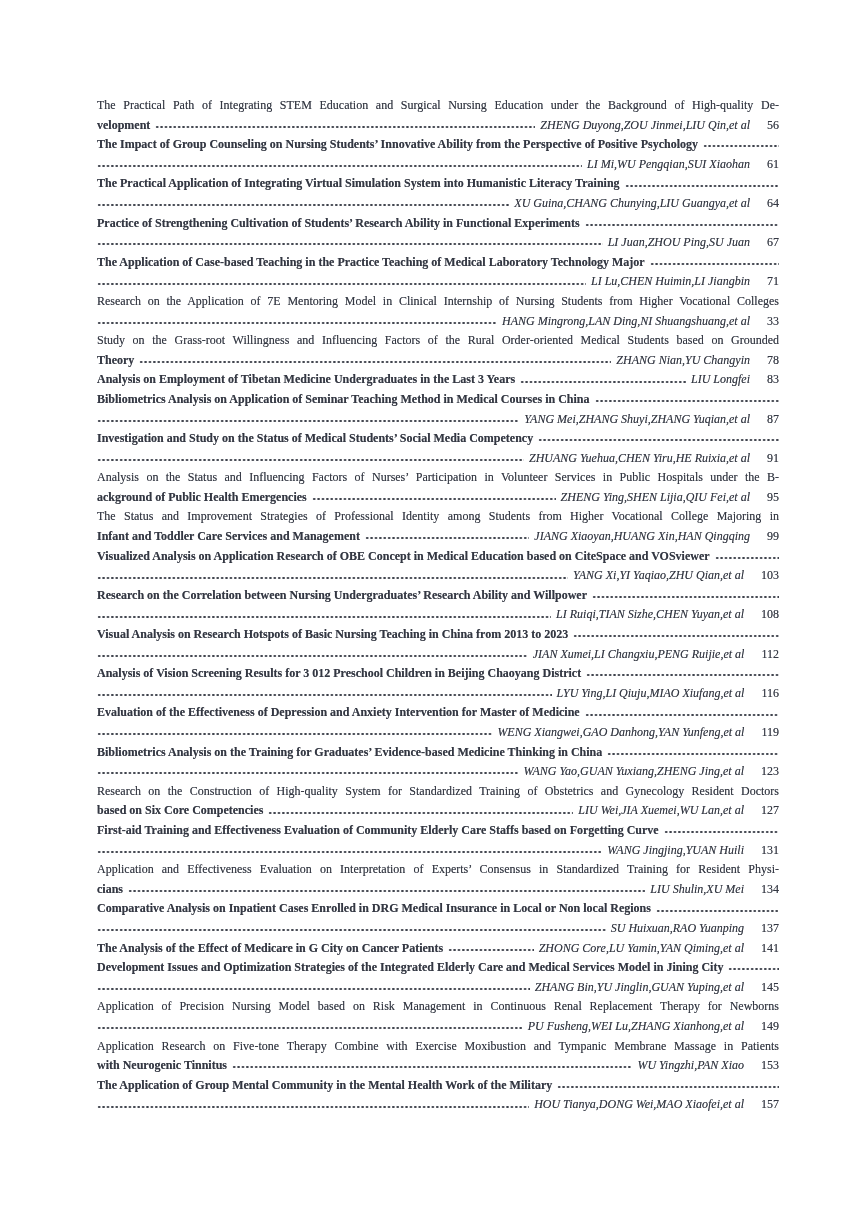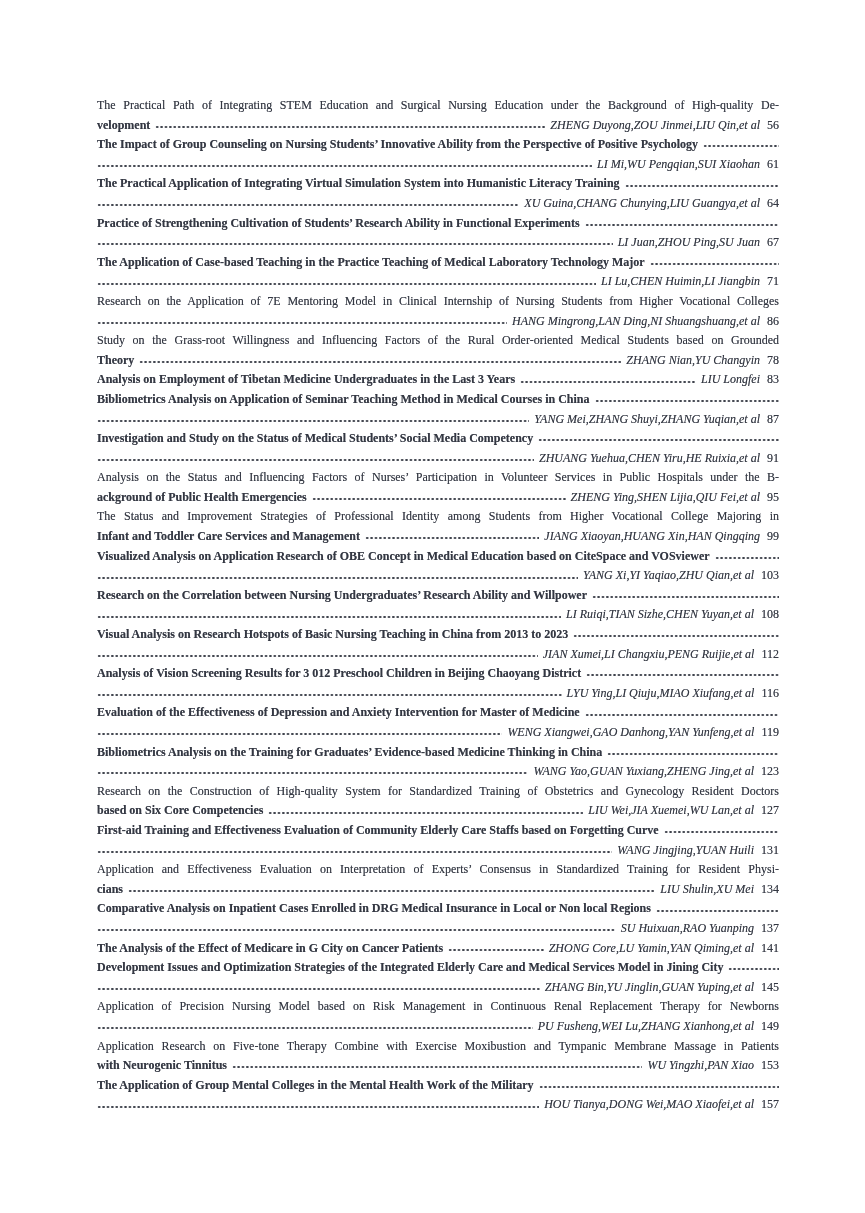--- a/index.html
+++ b/index.html
@@ -37,21 +37,21 @@
     margin: 0 5px;
     background-image: radial-gradient(circle, #3b3f49 0.95px, rgba(0,0,0,0) 1.3px);
     background-size: 4.4px 4.4px;
     background-repeat: repeat-x;
     background-position: 0 61%;
     min-width: 8px;
   }
   .row.fill .leader { margin-right: 0; }
   .row.noind .leader { margin-left: 0; }
   .a { font-style: italic; white-space: nowrap; flex: 0 0 auto; }
-  .p { white-space: nowrap; flex: 0 0 auto; padding-left: 7px; text-align: right; }
+  .p { white-space: nowrap; flex: 0 0 auto; padding-left: 17px; text-align: right; }
 </style>
 </head>
 <body>
 
 <div class="page">
   <section class="toc" id="toc-list">
       <div class="entry">
         <div class="row just">The Practical Path of Integrating STEM Education and Surgical Nursing Education under the Background of High-quality De-</div>
         <div class="row flex">
           <span class="t">velopment</span>
@@ -107,21 +107,21 @@
           <span class="a">LI Lu,CHEN Huimin,LI Jiangbin</span>
           <span class="p">71</span>
         </div>
       </div>
       <div class="entry">
         <div class="row just">Research on the Application of 7E Mentoring Model in Clinical Internship of Nursing Students from Higher Vocational Colleges</div>
         <div class="row flex noind">
           <span class="t"></span>
           <span class="leader"></span>
           <span class="a">HANG Mingrong,LAN Ding,NI Shuangshuang,et al</span>
-          <span class="p">86</span>
+          <span class="p">33</span>
         </div>
       </div>
       <div class="entry">
         <div class="row just">Study on the Grass-root Willingness and Influencing Factors of the Rural Order-oriented Medical Students based on Grounded</div>
         <div class="row flex">
           <span class="t">Theory</span>
           <span class="leader"></span>
           <span class="a">ZHANG Nian,YU Changyin</span>
           <span class="p">78</span>
         </div>
@@ -323,21 +323,21 @@
         <div class="row just">Application Research on Five-tone Therapy Combine with Exercise Moxibustion and Tympanic Membrane Massage in Patients</div>
         <div class="row flex">
           <span class="t">with Neurogenic Tinnitus</span>
           <span class="leader"></span>
           <span class="a">WU Yingzhi,PAN Xiao</span>
           <span class="p">153</span>
         </div>
       </div>
       <div class="entry">
         <div class="row flex fill">
-          <span class="t">The Application of Group Mental Colleges in the Mental Health Work of the Military</span>
+          <span class="t">The Application of Group Mental Community in the Mental Health Work of the Military</span>
           <span class="leader"></span>
         </div>
         <div class="row flex noind">
           <span class="t"></span>
           <span class="leader"></span>
           <span class="a">HOU Tianya,DONG Wei,MAO Xiaofei,et al</span>
           <span class="p">157</span>
         </div>
       </div>
     </section>

